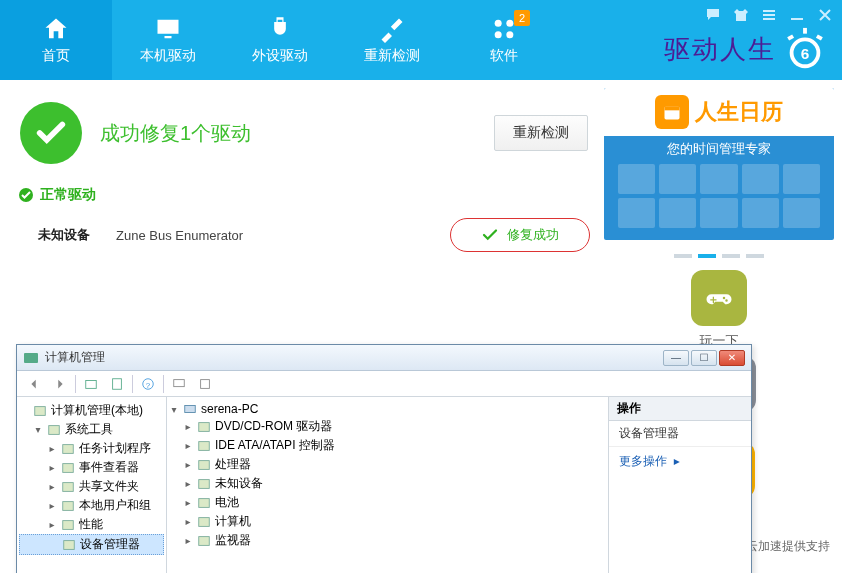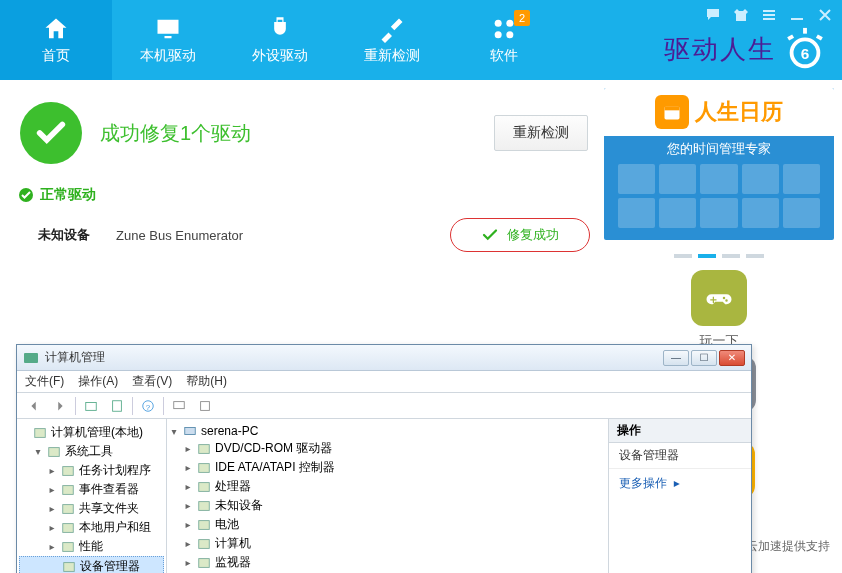--- a/index.html
+++ b/index.html
@@ -210,26 +210,20 @@
         <svg class="t-icon" viewBox="0 0 16 16">
               <rect x="1" y="3" width="14" height="10" fill="#5a8" rx="1"></rect>
             </svg>
         <span>计算机管理</span>
         <div class="wc">
           <div>—</div>
           <div>☐</div>
           <div class="close">✕</div>
         </div>
       </div>
-      <div class="mmc-menu">
-        <span>文件(F)</span>
-        <span>操作(A)</span>
-        <span>查看(V)</span>
-        <span>帮助(H)</span>
-      </div>
       <div class="mmc-tool">
         <div class="tbtn">
               <svg viewBox="0 0 16 16">
                 <path d="M10 3l-5 5 5 5z" fill="#888"></path>
               </svg>
             </div>
         <div class="tbtn">
               <svg viewBox="0 0 16 16">
                 <path d="M6 3l5 5-5 5z" fill="#888"></path>
               </svg>

